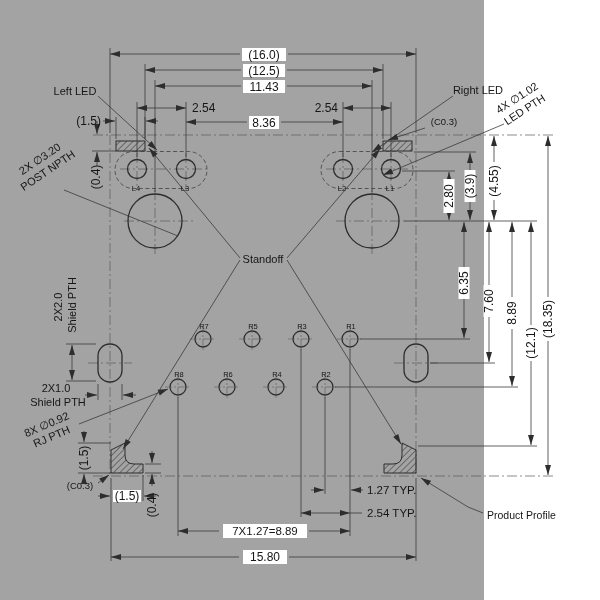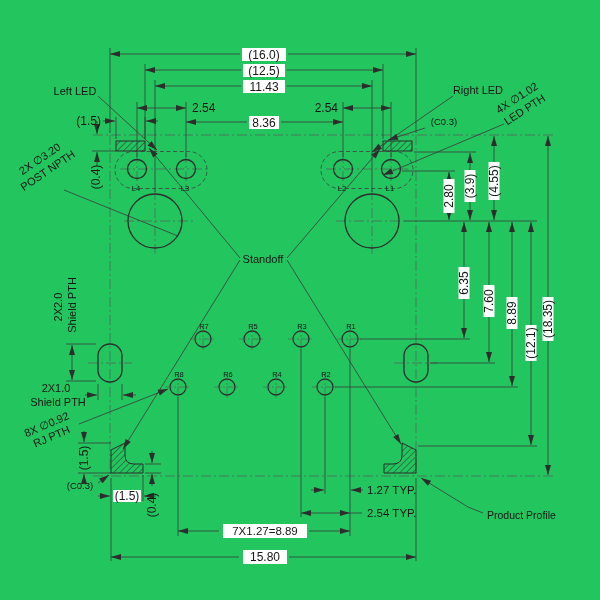--- a/index.html
+++ b/index.html
@@ -1,16 +1,16 @@
 <!DOCTYPE html>
 <html><head>
 <meta charset="utf-8">
 <style>
   html,body{margin:0;padding:0;background:#fff;}
-  .stage{width:600px;height:600px;background:#22c55e;position:relative;font-family:"Liberation Sans",sans-serif;}
+  .stage{width:484px;height:600px;background:#a3a3a3;position:relative;font-family:"Liberation Sans",sans-serif;}
   svg text{font-family:"Liberation Sans",sans-serif;fill:#161616;}
   .ln{stroke:#3a3a3a;stroke-width:0.8;fill:none;}
   .th{stroke:#2d2d2d;stroke-width:1.3;fill:none;}
   .cl{stroke:#5a5a5a;stroke-width:0.7;fill:none;stroke-dasharray:10 3 2 3;}
   .ch{stroke:#5a5a5a;stroke-width:0.6;fill:none;stroke-dasharray:7 2 2 2;}
   .dsh{stroke:#3f3f3f;stroke-width:0.8;fill:none;stroke-dasharray:4 2.6;}
   .hx{fill:url(#hp);stroke:#2d2d2d;stroke-width:1;}
   .gap{fill:#ffffff;}
   .d{font-size:12px;text-anchor:middle;}
   .ds{font-size:12px;text-anchor:start;}

